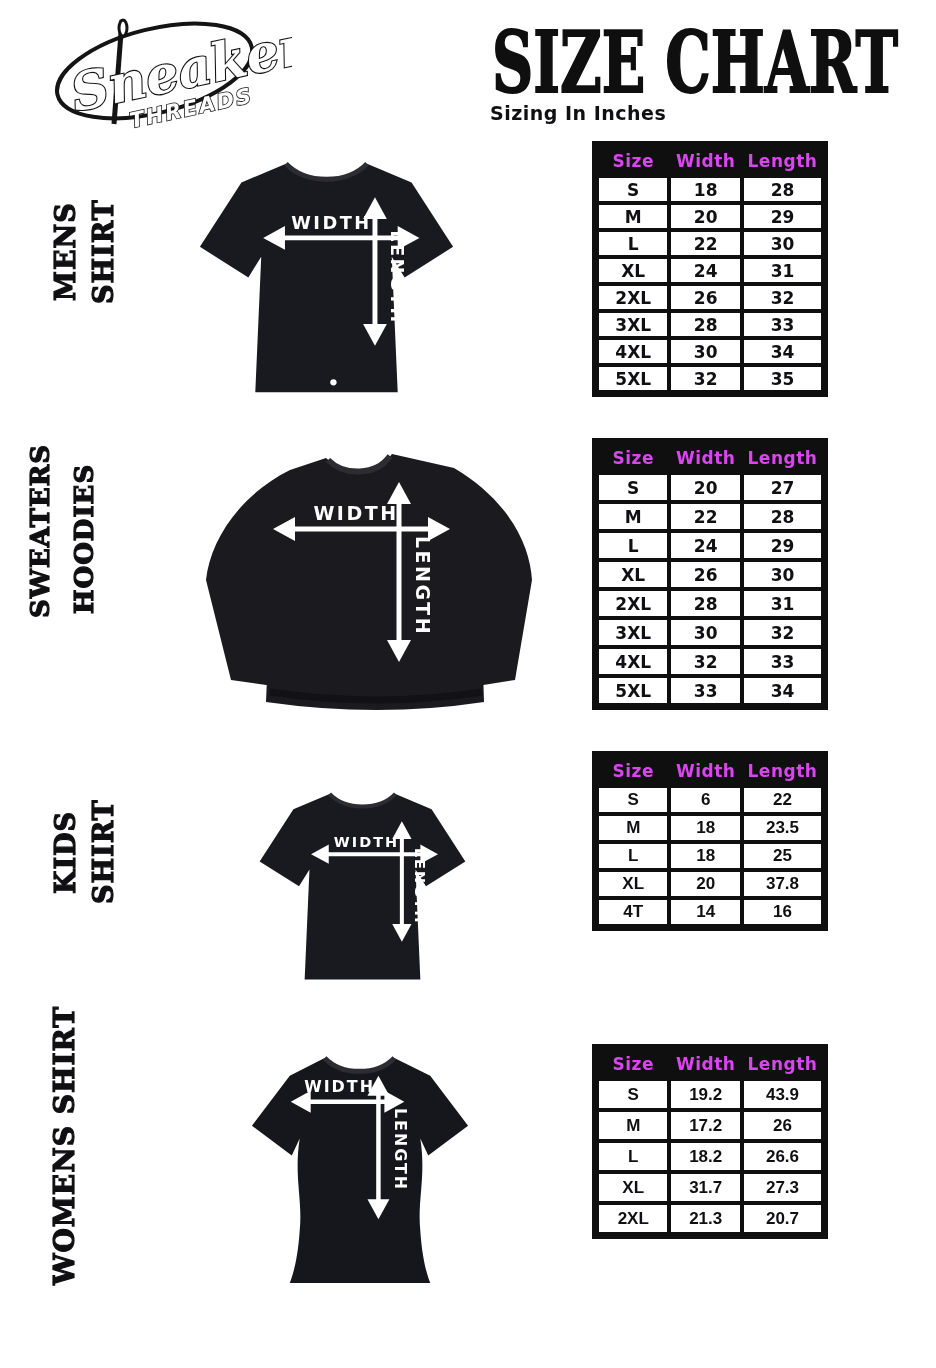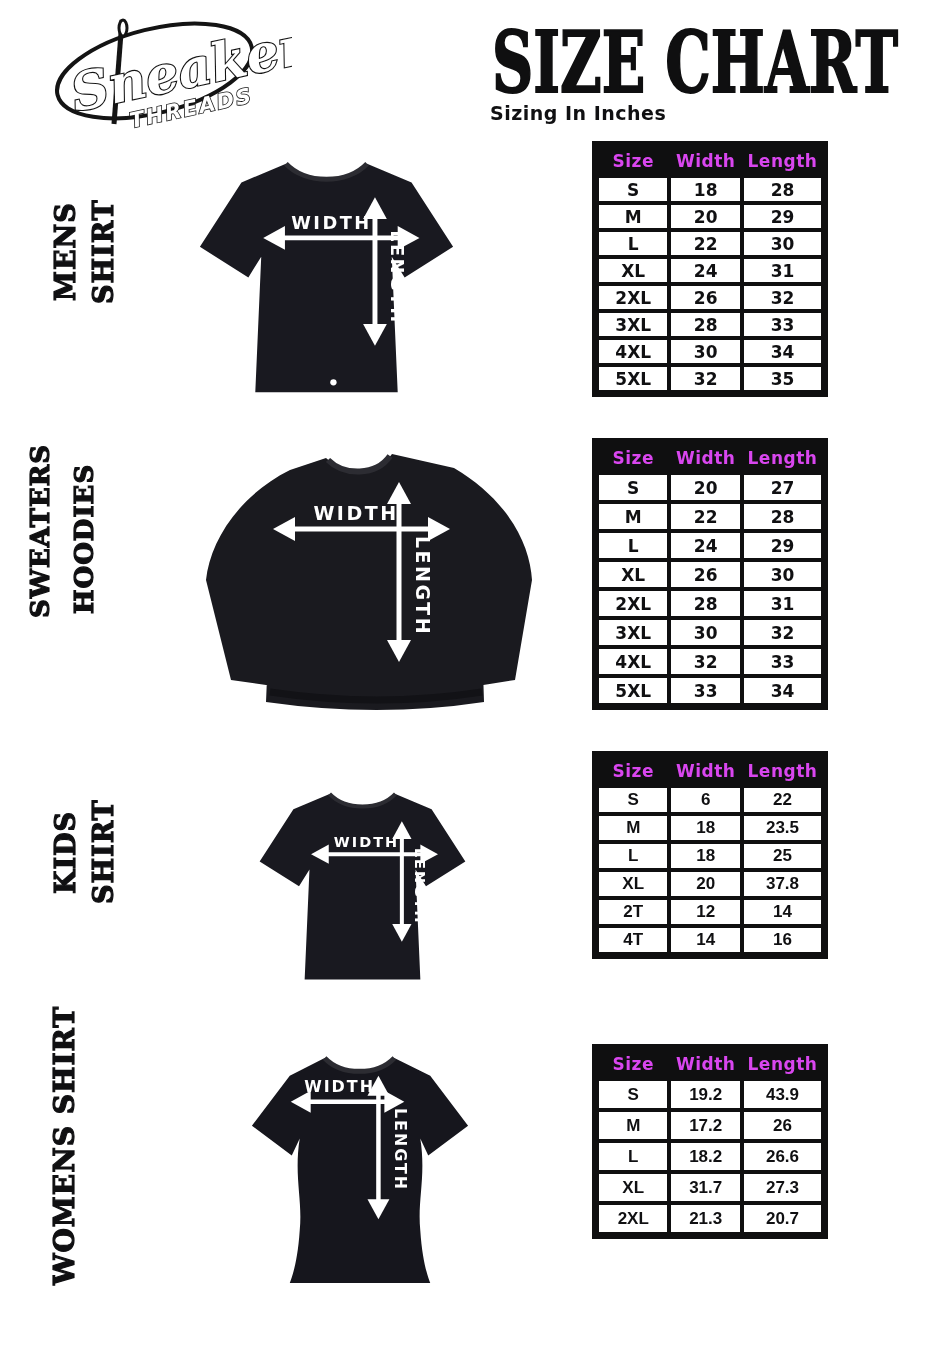--- a/index.html
+++ b/index.html
@@ -298,25 +298,20 @@
           <td>L</td>
           <td>18</td>
           <td>25</td>
         </tr>
         <tr>
           <td>XL</td>
           <td>20</td>
           <td>37.8</td>
         </tr>
         <tr>
-          <td>2T</td>
-          <td>12</td>
-          <td>14</td>
-        </tr>
-        <tr>
           <td>4T</td>
           <td>14</td>
           <td>16</td>
         </tr>
       </tbody>
   </table>
 
   <table class="size-table" id="table-3">
     <colgroup>
         <col style="width:32%">

